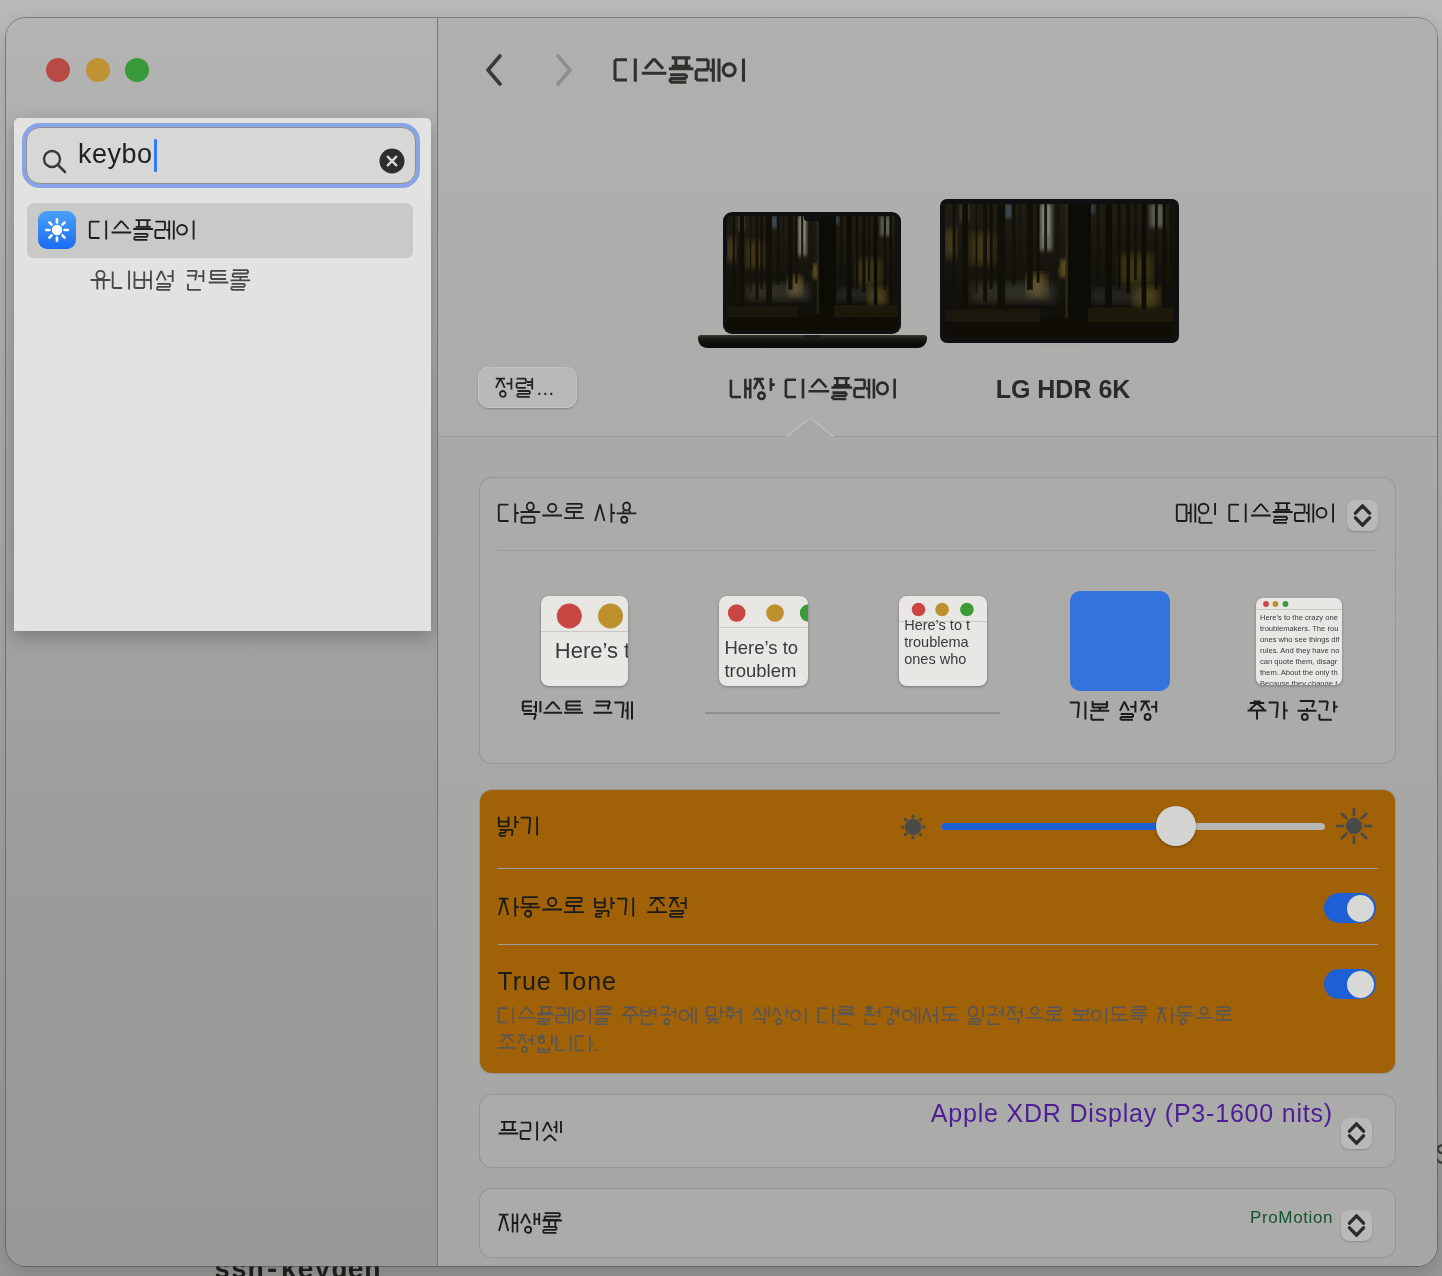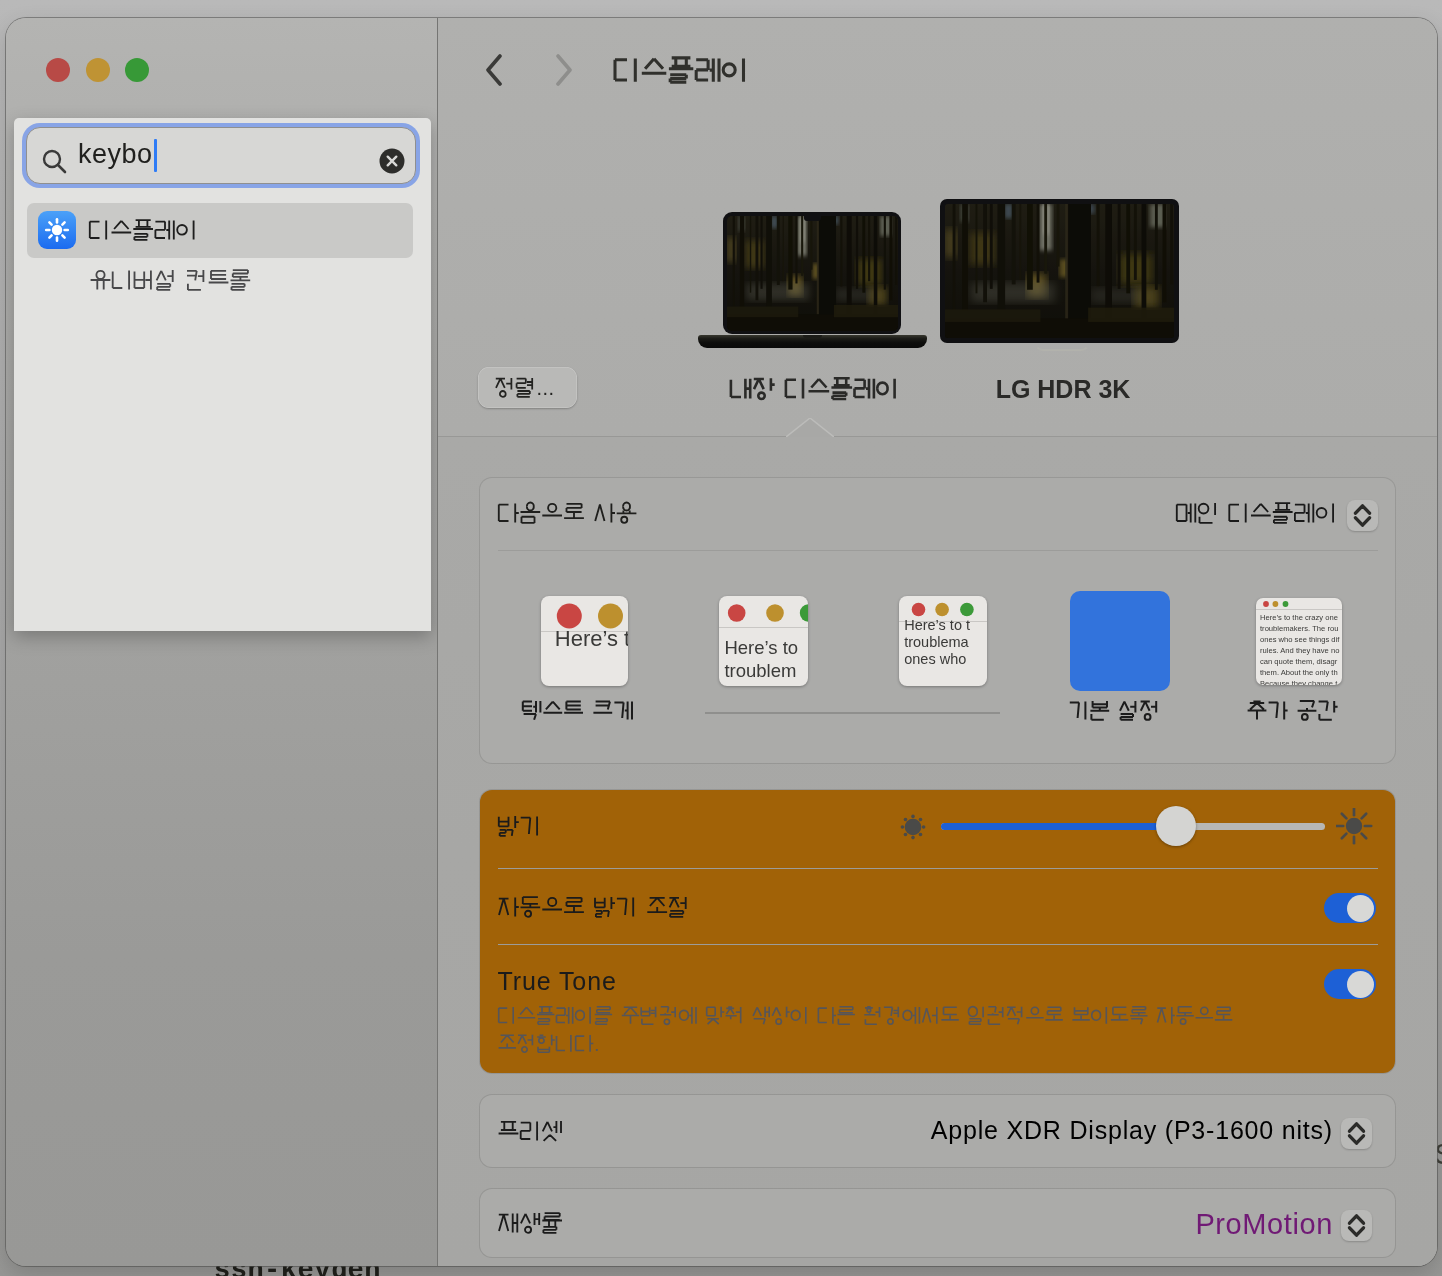--- a/index.html
+++ b/index.html
@@ -176,21 +176,21 @@
           <rect width="240" height="150" fill="#0b0a05" opacity="0.22"></rect>
           <rect x="0" y="118" width="100" height="14" fill="#1c1a0d" opacity="0.85"></rect>
           <rect x="150" y="116" width="90" height="16" fill="#211e0e" opacity="0.75"></rect>
         </svg></div>
     </div>
     <div class="abs" style="left:1028px;top:324px;width:56px;height:9px;border:2px solid #b2b2ac;border-top:none;border-radius:0 0 28px 28px;border-left-color:transparent;border-right-color:transparent"></div>
     <div style="position:absolute;left:724.3px;top:357.0px;line-height:0"><svg width="169" height="28" viewBox="0 0 169 28" style="overflow:visible">
         <path d="M0.9 4.8L0.9 22.0M0.9 22.0L11.0 22.0M15.4 3.7L15.4 23.5M15.4 13.6L19.8 13.6M20.2 3.7L20.2 23.5M23.8 4.0L33.9 4.0M28.8 4.0L24.0 14.1M28.8 4.0L33.7 14.1M40.9 3.3L40.9 15.8M40.9 9.6L44.7 9.6M28.3 20.8a3.2 3.2 0 1 0 6.4 0a3.2 3.2 0 1 0 -6.4 0M66.0 4.8L55.9 4.8M55.9 4.8L55.9 22.0M55.9 22.0L66.0 22.0M73.0 3.7L73.0 23.5M88.9 4.0L81.3 12.5M88.9 4.0L96.5 12.5M78.5 16.3L99.2 16.3M103.8 3.3L119.7 3.3M103.8 10.3L119.7 10.3M107.3 3.3L107.3 10.3M116.2 3.3L116.2 10.3M101.4 12.5L122.1 12.5M102.5 17.6L116.2 17.6M116.2 17.6L116.2 20.8M116.2 20.8L102.5 20.8M102.5 20.8L102.5 24.0M102.5 24.0L116.2 24.0M124.5 4.8L134.6 4.8M134.6 4.8L134.6 13.4M134.6 13.4L124.5 13.4M124.5 13.4L124.5 22.0M124.5 22.0L134.6 22.0M139.0 3.7L139.0 23.5M136.0 13.6L139.0 13.6M143.9 3.7L143.9 23.5M147.4 13.4a5.1 5.1 0 1 0 10.1 0a5.1 5.1 0 1 0 -10.1 0M164.6 3.7L164.6 23.5" stroke="#2a2a28" stroke-width="2.60" fill="none" stroke-linecap="butt"></path>
       </svg></div>
     <div class="abs" style="left:1057px;top:357px;width:0;display:flex;justify-content:center">
-      <div style="font-size:25px;font-weight:700;color:#2a2a28;white-space:nowrap">LG HDR 3K</div>
+      <div style="font-size:25px;font-weight:700;color:#2a2a28;white-space:nowrap">LG HDR 6K</div>
     </div>
     <div class="abs" style="left:472px;top:349px;width:99px;height:41px;border-radius:11px;background:#b9b9b7;box-shadow:0 1px 2px rgba(0,0,0,0.25),inset 0 0 0 0.5px rgba(255,255,255,0.3)"></div>
     <div style="position:absolute;left:489.0px;top:357.0px;line-height:0"><svg width="60" height="25" viewBox="0 0 60 25" style="overflow:visible">
         <path d="M0.8 3.6L10.0 3.6M5.4 3.6L1.0 12.8M5.4 3.6L9.8 12.8M16.4 3.0L16.4 14.4M11.2 8.7L16.4 8.7M4.9 18.9a2.9 2.9 0 1 0 5.8 0a2.9 2.9 0 1 0 -5.8 0M21.6 3.6L30.8 3.6M30.8 3.6L30.8 8.2M30.8 8.2L21.6 8.2M21.6 8.2L21.6 12.8M21.6 12.8L30.8 12.8M37.2 3.0L37.2 14.4M32.0 7.0L37.2 7.0M32.0 10.1L37.2 10.1M22.4 16.0L34.8 16.0M34.8 16.0L34.8 18.9M34.8 18.9L22.4 18.9M22.4 18.9L22.4 21.8M22.4 21.8L34.8 21.8" stroke="#232321" stroke-width="1.76" fill="none" stroke-linecap="butt"></path>
         <text x="41.6" y="20.4" font-size="20" fill="#232321">.</text>
         <text x="47.6" y="20.4" font-size="20" fill="#232321">.</text>
         <text x="53.6" y="20.4" font-size="20" fill="#232321">.</text>
       </svg></div>
     <div class="abs" style="left:431px;top:418px;width:1000px;height:1px;background:#989896"></div>
     <svg class="abs" style="left:780px;top:400px" width="48" height="19" viewBox="0 0 48 19">
@@ -208,21 +208,21 @@
       <svg class="abs" style="left:867px;top:22px" width="31" height="31" viewBox="0 0 31 31">
         <path d="M8.5 13.2L15.5 5.8L22.5 13.2M8.5 17.8L15.5 25.2L22.5 17.8" fill="none" stroke="#2b2b29" stroke-width="3.4" stroke-linecap="round" stroke-linejoin="round"></path>
       </svg>
       <div class="abs" style="left:18px;top:71.5px;width:880px;height:1px;background:#9c9c9a"></div>
       <div class="abs" style="left:61.3px;top:118px;width:87px;height:90px;border-radius:8px;background:#e9e7e4;overflow:hidden;box-shadow:0 1px 3px rgba(0,0,0,0.3)">
         <div style="position:absolute;left:0;top:0;width:100%;height:36px;border-bottom:1.5px solid #c9c7c4"></div>
         <svg style="position:absolute;left:0;top:0" width="87" height="36">
           <circle cx="28.3" cy="20" r="12.5" fill="#c94643"></circle>
           <circle cx="69.5" cy="20" r="12.5" fill="#bd902e"></circle>
         </svg>
-        <div style="position:absolute;left:14px;top:30px;font-size:22px;color:#3a3a38;white-space:nowrap">Here’s t</div>
+        <div style="position:absolute;left:14px;top:42px;font-size:22px;color:#3a3a38;white-space:nowrap">Here’s t</div>
       </div>
       <div class="abs" style="left:239.9px;top:118px;width:89px;height:90px;border-radius:8px;background:#e9e7e4;overflow:hidden;box-shadow:0 1px 3px rgba(0,0,0,0.3)">
         <div style="position:absolute;left:0;top:0;width:100%;height:32px;border-bottom:1.5px solid #c9c7c4"></div>
         <svg style="position:absolute;left:0;top:0" width="89" height="32">
           <circle cx="17.7" cy="17" r="8.8" fill="#c94643"></circle>
           <circle cx="56" cy="17" r="8.8" fill="#bd902e"></circle>
           <circle cx="89.6" cy="17" r="8.8" fill="#3c9a39"></circle>
         </svg>
         <div style="position:absolute;left:5px;top:40px;font-size:18.5px;line-height:23px;color:#3a3a38;white-space:pre">Here’s to
 troublem</div>
@@ -311,28 +311,28 @@
         </svg></div>
       <div style="position:absolute;left:18.0px;top:242.0px;line-height:0"><svg width="102" height="23" viewBox="0 0 102 23" style="overflow:visible">
           <path d="M2.6 3.3L15.9 3.3M9.2 3.3L2.9 10.5M9.2 3.3L15.6 10.5M9.2 11.5L9.2 15.9M0.6 15.9L17.9 15.9M20.0 3.3L28.5 3.3M24.2 3.3L20.2 11.8M24.2 3.3L28.3 11.8M34.4 2.8L34.4 13.3M29.6 8.0L34.4 8.0M23.8 17.5a2.7 2.7 0 1 0 5.4 0a2.7 2.7 0 1 0 -5.4 0M41.6 3.3L45.3 3.3M39.2 5.0L47.7 5.0M40.8 8.6a2.6 2.6 0 1 0 5.3 0a2.6 2.6 0 1 0 -5.3 0M53.7 2.8L53.7 13.3M53.7 8.0L56.8 8.0M40.0 14.8L40.0 20.2M51.4 14.8L51.4 20.2M40.0 17.5L51.4 17.5M40.0 20.2L51.4 20.2M58.5 4.1L58.5 18.5M58.5 18.5L67.0 18.5M72.9 3.1L72.9 19.8M86.2 4.1L77.7 4.1M77.7 4.1L77.7 18.5M77.7 18.5L86.2 18.5M92.1 3.1L92.1 19.8M92.1 11.5L95.3 11.5" stroke="#55555a" stroke-width="1.63" fill="none" stroke-linecap="butt"></path>
           <text x="96.2" y="18.9" font-size="18.5" fill="#55555a">.</text>
         </svg></div>
     </div>
     <div class="abs" style="left:473.5px;top:1077px;width:915.5px;height:72px;background:#ababa9;border-radius:12px;box-shadow:0 0 0 1px rgba(40,40,35,0.13)">
       <div style="position:absolute;left:18.0px;top:23.0px;line-height:0"><svg width="66" height="26" viewBox="0 0 66 26" style="overflow:visible">
           <path d="M2.9 3.8L18.1 3.8M2.9 12.0L18.1 12.0M6.3 3.8L6.3 12.0M14.7 3.8L14.7 12.0M0.6 15.5L20.4 15.5M22.7 4.6L32.3 4.6M32.3 4.6L32.3 12.8M32.3 12.8L22.7 12.8M22.7 12.8L22.7 21.0M22.7 21.0L32.3 21.0M39.1 3.6L39.1 22.5M49.4 3.8L44.7 13.4M49.4 3.8L54.0 13.4M58.4 3.1L58.4 15.1M55.4 9.1L58.4 9.1M63.0 3.1L63.0 15.1M51.9 16.8L45.6 22.9M51.9 16.8L58.1 22.9" stroke="#1b1b1b" stroke-width="1.85" fill="none" stroke-linecap="butt"></path>
         </svg></div>
-      <div class="abs" style="right:62px;top:21px;font-size:25px;letter-spacing:0.8px;color:#000000">Apple XDR Display (P3-1600 nits)</div>
+      <div class="abs" style="right:62px;top:4px;font-size:25px;letter-spacing:0.8px;color:#4c1d95">Apple XDR Display (P3-1600 nits)</div>
       <div class="abs" style="left:861px;top:23px;width:31px;height:31px;border-radius:8px;background:#b9b9b7;box-shadow:0 1px 2px rgba(0,0,0,0.2)"></div>
       <svg class="abs" style="left:861px;top:23px" width="31" height="31" viewBox="0 0 31 31">
         <path d="M8.5 13.2L15.5 5.8L22.5 13.2M8.5 17.8L15.5 25.2L22.5 17.8" fill="none" stroke="#2b2b29" stroke-width="3.4" stroke-linecap="round" stroke-linejoin="round"></path>
       </svg>
     </div>
     <div class="abs" style="left:473.5px;top:1171px;width:915.5px;height:68px;background:#ababa9;border-radius:12px;box-shadow:0 0 0 1px rgba(40,40,35,0.13)">
       <div style="position:absolute;left:18.0px;top:21.0px;line-height:0"><svg width="66" height="26" viewBox="0 0 66 26" style="overflow:visible">
           <path d="M0.8 4.6L10.5 4.6M5.7 4.6L1.0 21.0M5.7 4.6L10.3 21.0M14.7 3.6L14.7 22.5M14.7 13.0L18.9 13.0M19.3 3.6L19.3 22.5M27.5 3.8L22.9 13.4M27.5 3.8L32.1 13.4M36.5 3.1L36.5 15.1M36.5 9.1L40.7 9.1M41.2 3.1L41.2 15.1M27.0 19.8a3.0 3.0 0 1 0 6.1 0a3.0 3.0 0 1 0 -6.1 0M46.6 3.1L61.7 3.1M61.7 3.1L61.7 6.5M61.7 6.5L46.6 6.5M46.6 6.5L46.6 9.9M46.6 9.9L61.7 9.9M44.3 10.5L64.0 10.5M51.0 10.5L51.0 16.0M57.3 10.5L57.3 16.0M45.4 16.8L58.4 16.8M58.4 16.8L58.4 19.8M58.4 19.8L45.4 19.8M45.4 19.8L45.4 22.9M45.4 22.9L58.4 22.9" stroke="#1b1b1b" stroke-width="1.85" fill="none" stroke-linecap="butt"></path>
         </svg></div>
-      <div class="abs" style="right:62px;top:19px;font-size:29px;letter-spacing:0.6px;color:#701a75">ProMotion</div>
+      <div class="abs" style="right:62px;top:19px;font-size:17px;letter-spacing:0.6px;color:#14532d">ProMotion</div>
       <div class="abs" style="left:861px;top:21px;width:31px;height:31px;border-radius:8px;background:#b9b9b7;box-shadow:0 1px 2px rgba(0,0,0,0.2)"></div>
       <svg class="abs" style="left:861px;top:21px" width="31" height="31" viewBox="0 0 31 31">
         <path d="M8.5 13.2L15.5 5.8L22.5 13.2M8.5 17.8L15.5 25.2L22.5 17.8" fill="none" stroke="#2b2b29" stroke-width="3.4" stroke-linecap="round" stroke-linejoin="round"></path>
       </svg>
     </div>
   </div>
 </body></html>

